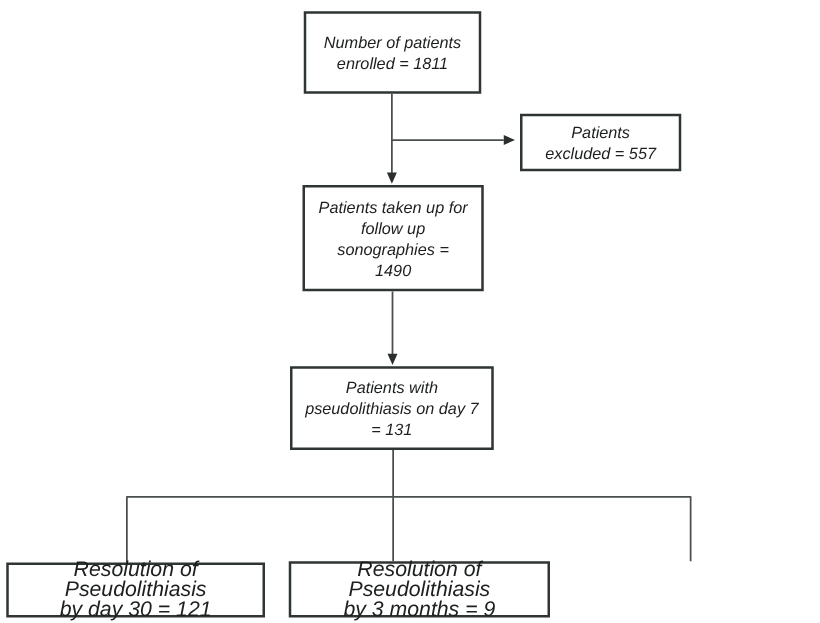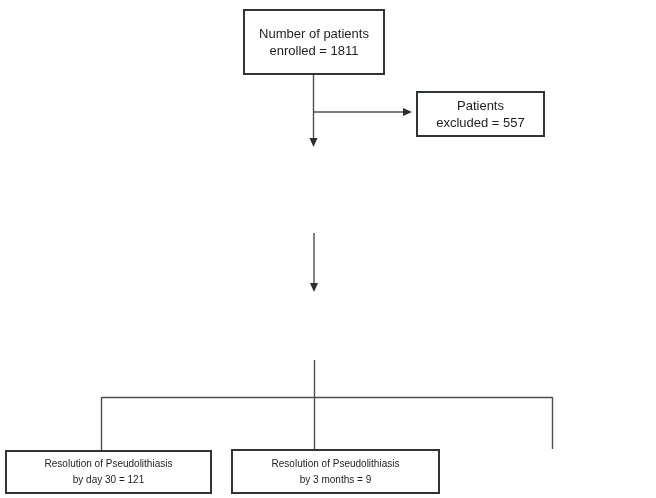--- a/index.html
+++ b/index.html
@@ -3,41 +3,42 @@
 <meta charset="utf-8">
 <style>
   html,body{margin:0;padding:0;background:#ffffff;}
   .canvas{
     position:relative;
     width:656px;height:498px;
     background:var(--background,#ffffff);
     font-family:"Liberation Sans",sans-serif;
     color:var(--text,#1c1f1e);
     overflow:hidden;
+    font-style:italic;
   }
   .connectors{
     position:absolute;left:0;top:0;width:656px;height:498px;
     pointer-events:none;
   }
   .box{
     position:absolute;
     box-sizing:border-box;
     border:2px solid var(--border,#2e3532);
     background:#ffffff;
     display:flex;align-items:center;justify-content:center;
     text-align:center;
     padding:2px 4px;
   }
   .box-text{
     white-space:pre-line;
     font-size:13px;
     line-height:17px;
   }
   .box.bottom .box-text{
-    font-size:10px;
+    font-size:17px;
     line-height:16px;
   }
   #box-enrolled {left:243px;top:9px;  width:142px;height:66px;}
   #box-excluded {left:416px;top:91px; width:129px;height:46px;}
   #box-followup {left:242px;top:148px;width:145px;height:85px;}
   #box-day7     {left:232px;top:293px;width:163px;height:67px;}
   #box-day30    {left:5px;  top:450px;width:207px;height:44px;}
   #box-3months  {left:231px;top:449px;width:209px;height:45px;}
   #box-1year    {left:455px;top:449px;width:193px;height:44px;}
 </style>
@@ -66,21 +67,32 @@
   <div class="box" id="box-enrolled">
     <span class="box-text">Number of  patients
 enrolled = 1811</span>
   </div>
 
   <div class="box" id="box-excluded">
     <span class="box-text">Patients
 excluded = 557</span>
   </div>
 
+  <div class="box" id="box-followup">
+    <span class="box-text">Patients taken up for
+follow up
+sonographies =
+1490</span>
+  </div>
 
+  <div class="box" id="box-day7">
+    <span class="box-text">Patients with
+pseudolithiasis on day 7
+= 131</span>
+  </div>
 
   <div class="box bottom" id="box-day30">
     <span class="box-text">Resolution of Pseudolithiasis
 by day 30 = 121</span>
   </div>
 
   <div class="box bottom" id="box-3months">
     <span class="box-text">Resolution of Pseudolithiasis
 by 3 months = 9</span>
   </div>

